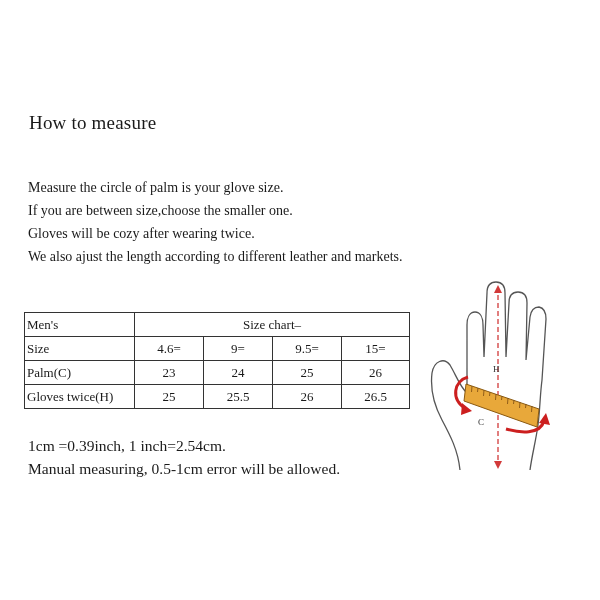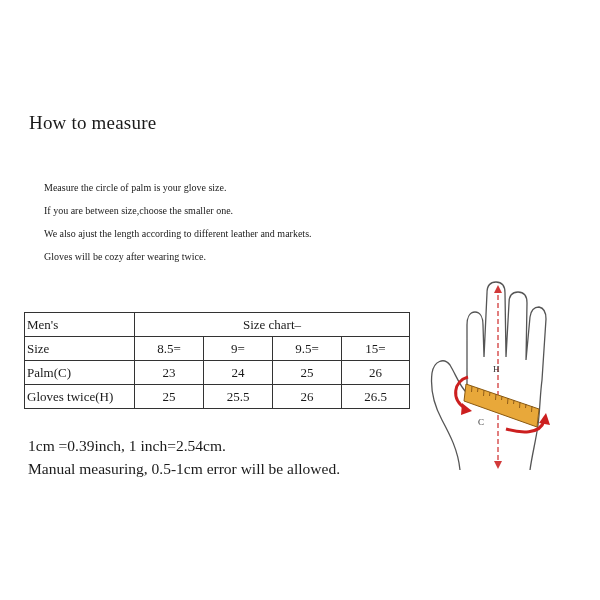--- a/index.html
+++ b/index.html
@@ -1,50 +1,50 @@
 <!DOCTYPE html>
 <html><head>
 <meta charset="utf-8">
 <style>
   html, body { margin:0; padding:0; }
   body { width:600px; height:600px; background:#ffffff; position:relative; overflow:hidden;
          font-family:"Liberation Serif", "DejaVu Serif", serif; color:#1a1a1a; }
   .title { position:absolute; left:29px; top:112px; font-size:19px; letter-spacing:0.2px; }
-  .para { position:absolute; left:44px; top:176px; font-size:10px; line-height:23px; }
+  .para { position:absolute; left:28px; top:176px; font-size:14px; line-height:23px; }
   .para div { white-space:nowrap; }
   table.size { position:absolute; left:24px; top:312px; border-collapse:collapse; font-size:13px; }
   table.size td { border:1px solid #333; height:23px; padding:0 2px; white-space:nowrap; }
   table.size td.lbl { width:105px; text-align:left;margin-left:44px; }
   table.size td.val { text-align:center;font-family:Liberation Serif, serif; }
   .c1 { width:64px; } .c2 { width:64px; } .c3 { width:64px; } .c4 { width:63px; }
   .notes { position:absolute; left:28px; top:434px; font-size:15.5px; line-height:23px; }
   .notes div { white-space:nowrap; }
   .hand { position:absolute; left:420px; top:275px; width:160px; height:200px; }
 </style>
 </head>
 <body>
 
 <div class="title">How to measure</div>
 
 <div class="para">
   <div>Measure the circle of palm is your glove size.</div>
   <div>If you are between size,choose the smaller one.</div>
+  <div>Gloves will be cozy after wearing twice.</div>
   <div>We also ajust the length according to different leather and markets.</div>
-  <div>Gloves will be cozy after wearing twice.</div>
 </div>
 
 <table class="size">
   <tbody>
       <tr>
     <td class="lbl">Men's</td>
     <td class="val" colspan="4">Size chart‒</td>
   </tr>
   <tr>
     <td class="lbl">Size</td>
-    <td class="val c1">8.5=</td>
+    <td class="val c1">4.6=</td>
     <td class="val c2">9=</td>
     <td class="val c3">9.5=</td>
     <td class="val c4">15=</td>
   </tr>
   <tr>
     <td class="lbl">Palm(C)</td>
     <td class="val">23</td>
     <td class="val">24</td>
     <td class="val">25</td>
     <td class="val">26</td>

